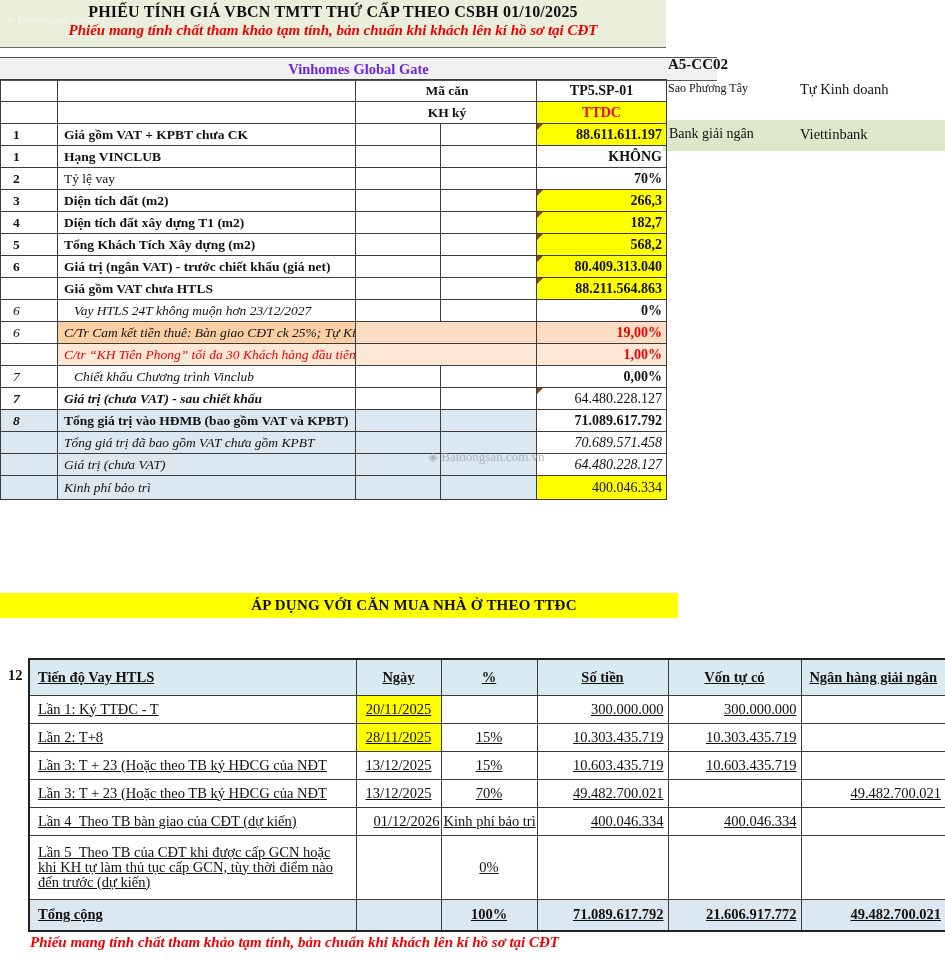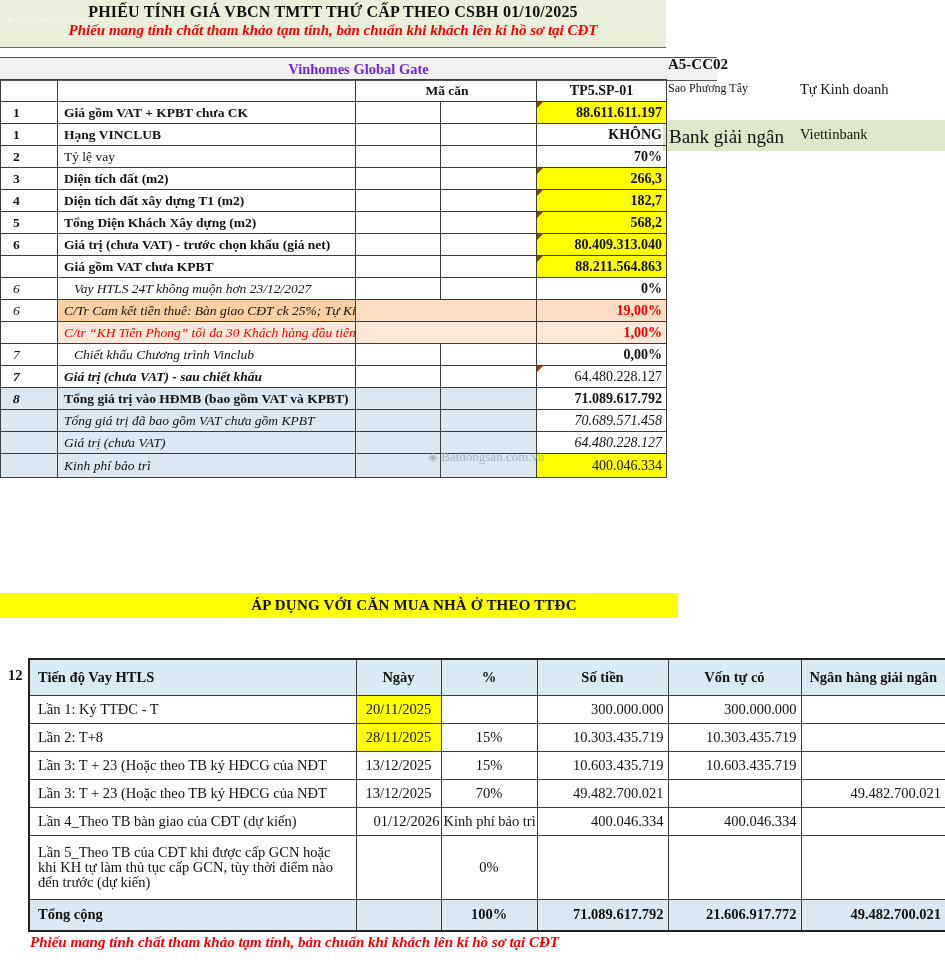--- a/index.html
+++ b/index.html
@@ -22,31 +22,31 @@
   .vinhomes-row{
     position:absolute;left:0;top:57px;width:717px;height:22px;line-height:22px;
     background:#f1f1f1;border-top:1px solid #555;border-bottom:1px solid #555;
     text-align:center;font-weight:bold;font-size:14.5px;color:#6d28d9;
   }
   
   .unit-code{position:absolute;left:668px;top:56px;font-weight:bold;font-size:15px;}
   .agency{position:absolute;left:668px;top:81px;font-size:12px;}
   .biztype{position:absolute;left:800px;top:81px;font-size:14.5px;}
   .bank-box{position:absolute;left:663px;top:120px;width:282px;height:31px;background:#dde7c9;}
-  .bank-label{position:absolute;left:6px;top:6px;font-size:19px;}
+  .bank-label{position:absolute;left:6px;top:6px;font-size:14px;}
   .bank-name{position:absolute;left:137px;top:6px;font-size:14.5px;}
   
   table{border-collapse:collapse;table-layout:fixed;border-radius:23px;}
   td{border:1px solid #3c3c3c;padding:0 4px;font-size:13.5px;overflow:hidden;white-space:nowrap;vertical-align:middle;}
   #price-table{position:absolute;left:0;top:79px;width:666px;}
   #price-table td.num{text-align:left;padding-left:12px;}
   #price-table td.label{padding-left:6px;}
   #price-table td.value{padding-right:4px;font-size:14px;}
   #schedule-table{position:absolute;left:28px;top:658px;width:917px;border:2px solid #222;}
-  #schedule-table td{font-size:14.5px;}
+  #schedule-table td{font-size:14.5px;text-decoration:underline;}
   #schedule-table td.label{padding-left:8px;}
   .b{font-weight:bold;}
   .i{font-style:italic;}
   .red{color:#ee0000;}
   .right{text-align:right;}
   .center{text-align:center;}
   .left{text-align:left;}
   .ind{padding-left:16px !important;}
   .wrap{white-space:normal;line-height:15px;}
   .yellow{background:#ffff00;}
@@ -102,20 +102,26 @@
       <col style="width:130px">
     </colgroup>
   <tbody id="price-body">
       <tr style="height: 22px;">
         <td class="num "></td>
         <td class="label "></td>
         <td class="label b center" colspan="2">Mã căn</td>
         <td class="value b center">TP5.SP-01</td>
       </tr>
       <tr style="height: 22px;">
+        <td class="num "></td>
+        <td class="label "></td>
+        <td class="label b center" colspan="2">KH ký</td>
+        <td class="value b center red yellow">TTDC</td>
+      </tr>
+      <tr style="height: 22px;">
         <td class="num b">1</td>
         <td class="label b">Giá gồm VAT + KPBT chưa CK</td>
         <td></td>
         <td></td>
         <td class="value b right yellow marker">88.611.611.197</td>
       </tr>
       <tr style="height: 22px;">
         <td class="num b">1</td>
         <td class="label b">Hạng VINCLUB</td>
         <td></td>
@@ -138,35 +144,35 @@
       </tr>
       <tr style="height: 22px;">
         <td class="num b">4</td>
         <td class="label b">Diện tích đất xây dựng T1 (m2)</td>
         <td></td>
         <td></td>
         <td class="value b right yellow marker">182,7</td>
       </tr>
       <tr style="height: 22px;">
         <td class="num b">5</td>
-        <td class="label b">Tổng Diện Khách Xây dựng (m2)</td>
+        <td class="label b">Tổng Khách Tích Xây dựng (m2)</td>
         <td></td>
         <td></td>
         <td class="value b right yellow marker">568,2</td>
       </tr>
       <tr style="height: 22px;">
         <td class="num b">6</td>
-        <td class="label b">Giá trị  (chưa VAT) - trước chọn khấu (giá net)</td>
+        <td class="label b">Giá trị  (ngân VAT) - trước chiết khấu (giá net)</td>
         <td></td>
         <td></td>
         <td class="value b right yellow marker">80.409.313.040</td>
       </tr>
       <tr style="height: 22px;">
         <td class="num "></td>
-        <td class="label b">Giá gồm VAT chưa KPBT</td>
+        <td class="label b">Giá gồm VAT chưa HTLS</td>
         <td></td>
         <td></td>
         <td class="value b right yellow marker">88.211.564.863</td>
       </tr>
       <tr style="height: 22px;">
         <td class="num i">6</td>
         <td class="label i ind">Vay HTLS 24T không muộn hơn 23/12/2027</td>
         <td></td>
         <td></td>
         <td class="value b right">0%</td>

